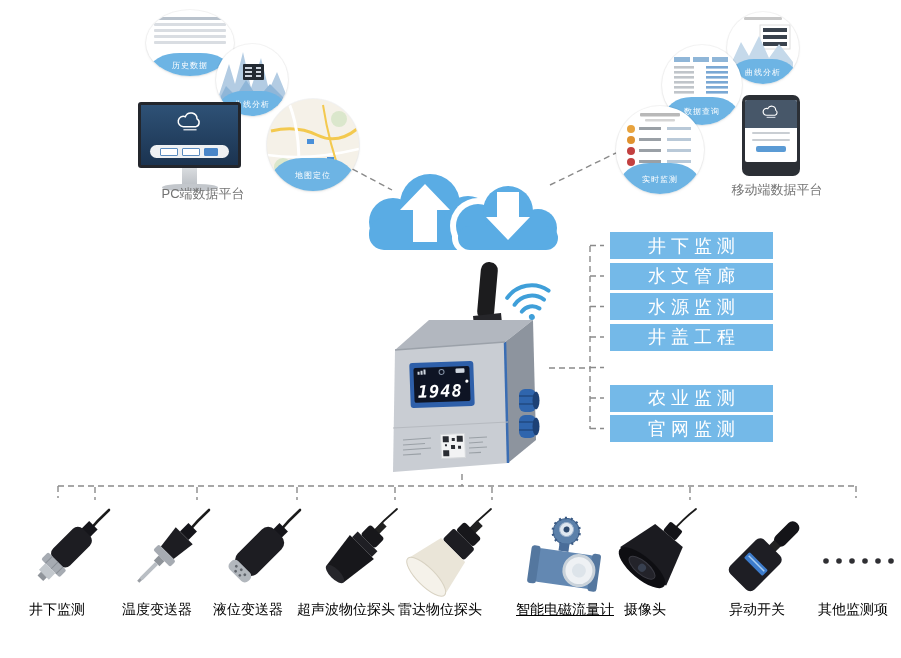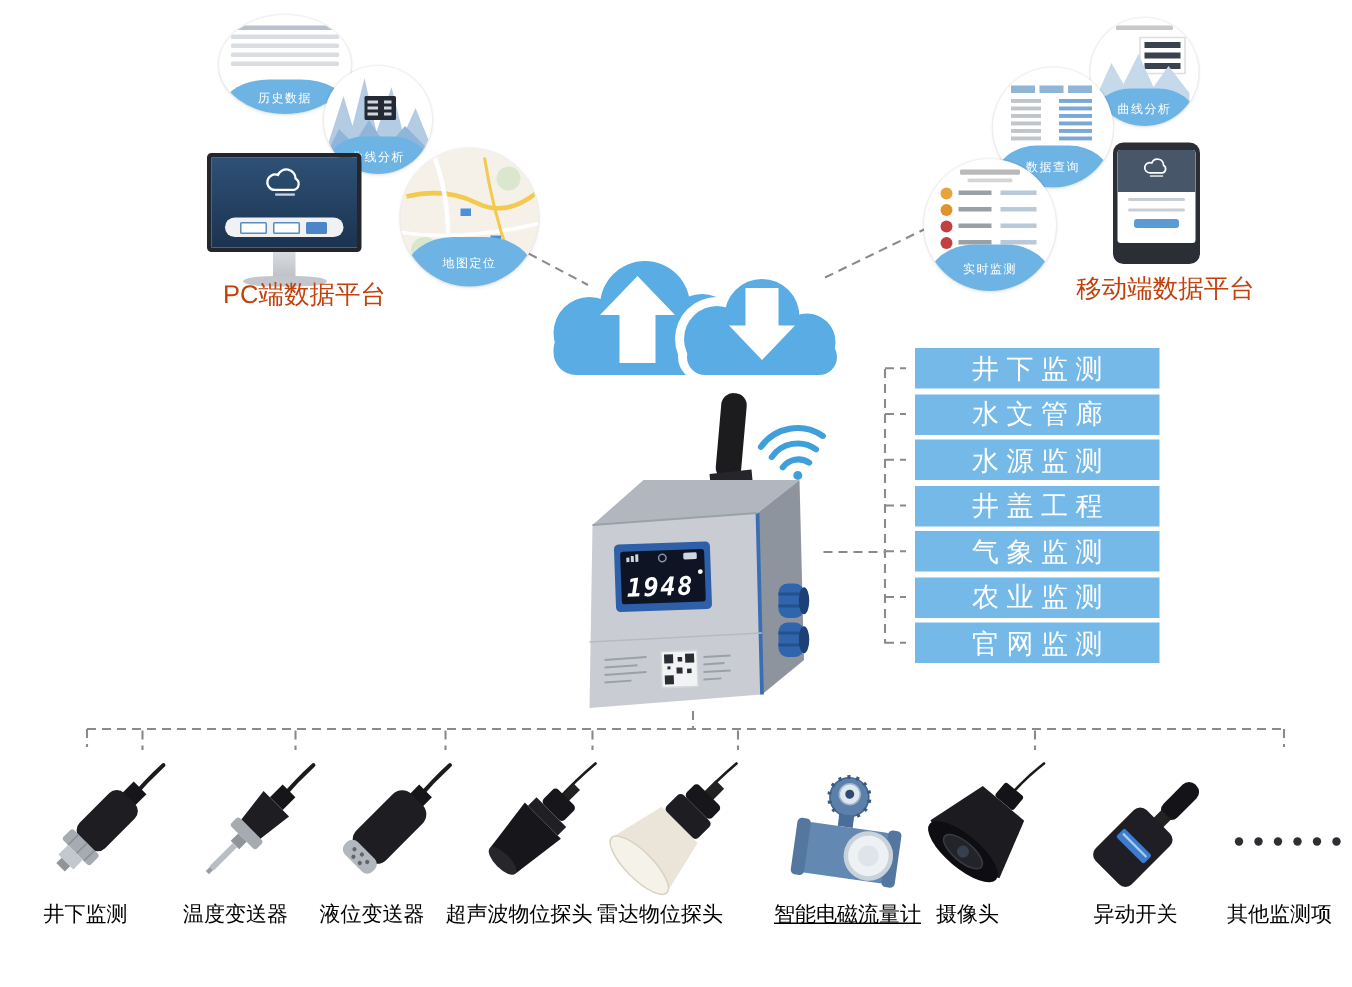--- a/index.html
+++ b/index.html
@@ -61,21 +61,21 @@
 
   
   .sensor { position:absolute; width:100px; height:92px; top:507px; }
   .cable { fill:none; stroke:#1b1b1b; stroke-width:2.6; stroke-linecap:round; }
   .cable.thin { stroke-width:1.8; }
   .sensor-label {
     position:absolute; top:601px; font-size:14px; color:#000; text-align:center;
     white-space:nowrap; font-weight:500;
   }
 
-  .platform-title { position:absolute; font-size:17px; color:#c2410c; text-align:center; font-weight:500; white-space:nowrap; }
+  .platform-title { position:absolute; font-size:13px; color:#737373; text-align:center; font-weight:500; white-space:nowrap; }
 </style>
 </head>
 <body>
 
 <div class="canvas">
 
   <svg class="connectors" width="901" height="658" viewBox="0 0 901 658">
     <g stroke="#8a8a8a" stroke-width="1.4" stroke-dasharray="6 4" fill="none">
       <path d="M326,155 L392,190"></path>
       <path d="M550,185 L616,153"></path>
@@ -350,21 +350,20 @@
       <path d="M11,20 A21,21 0 0 1 41,20"></path>
       <path d="M5,12 A30,30 0 0 1 47,12"></path>
       <circle cx="26" cy="35" r="3" fill="#3f9fd9" stroke="none"></circle>
     </g>
   </svg>
 
   <div class="app-box" style="top:232px;">井下监测</div>
   <div class="app-box" style="top:262.5px;">水文管廊</div>
   <div class="app-box" style="top:293px;">水源监测</div>
   <div class="app-box" style="top:323.5px;">井盖工程</div>
-  <div class="app-box" style="top:354px;">气象监测</div>
   <div class="app-box" style="top:384.5px;">农业监测</div>
   <div class="app-box" style="top:415px;">官网监测</div>
 
   <svg class="sensor" style="left:13px;" viewBox="0 0 100 92">
     <path class="cable" d="M74,26 Q84,14 96,3"></path>
     <g transform="rotate(45 50 50)">
       <rect x="43" y="6" width="12" height="12" fill="#15151a"></rect>
       <rect x="37" y="16" width="24" height="42" rx="7" fill="#1d1d22"></rect>
       <rect x="36" y="57" width="26" height="10" rx="2" fill="#a6abb2"></rect>
       <line x1="42" y1="57" x2="42" y2="67" stroke="#8a8f96"></line>

